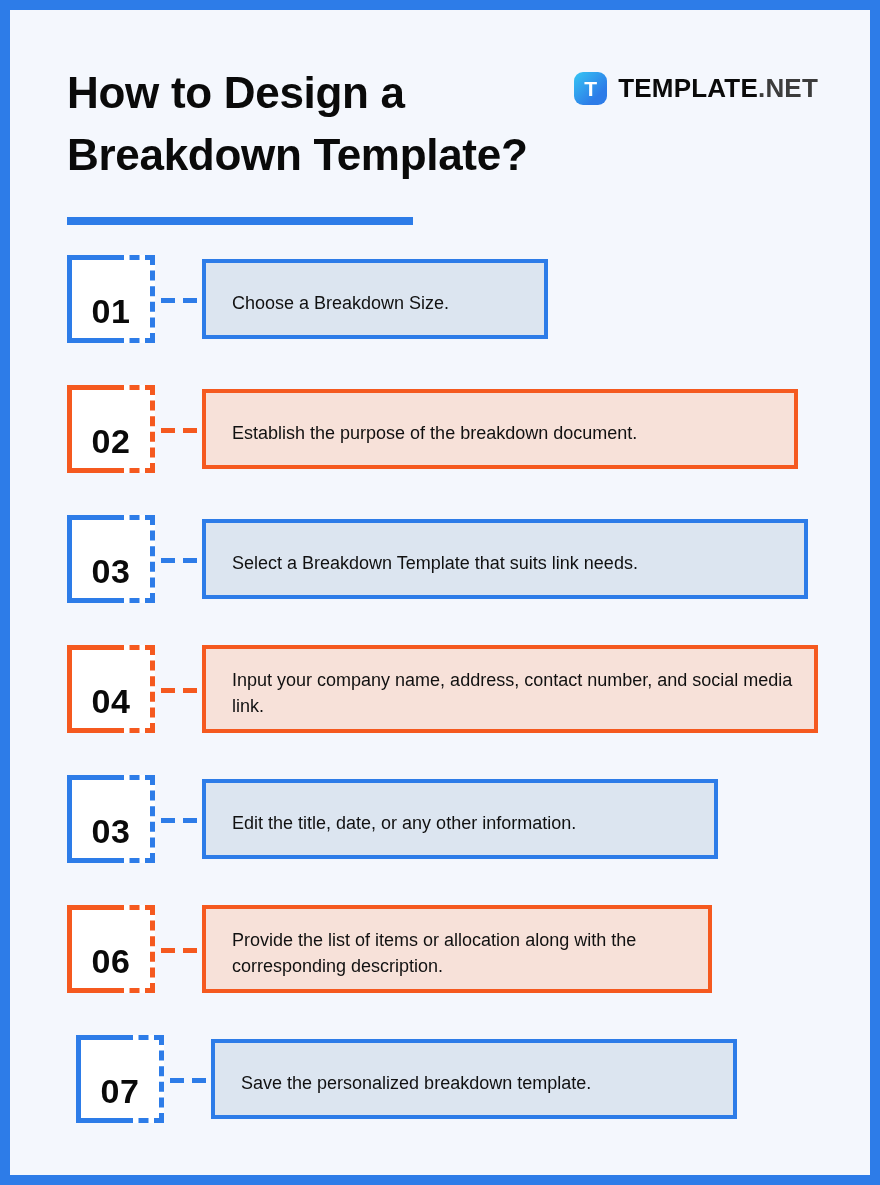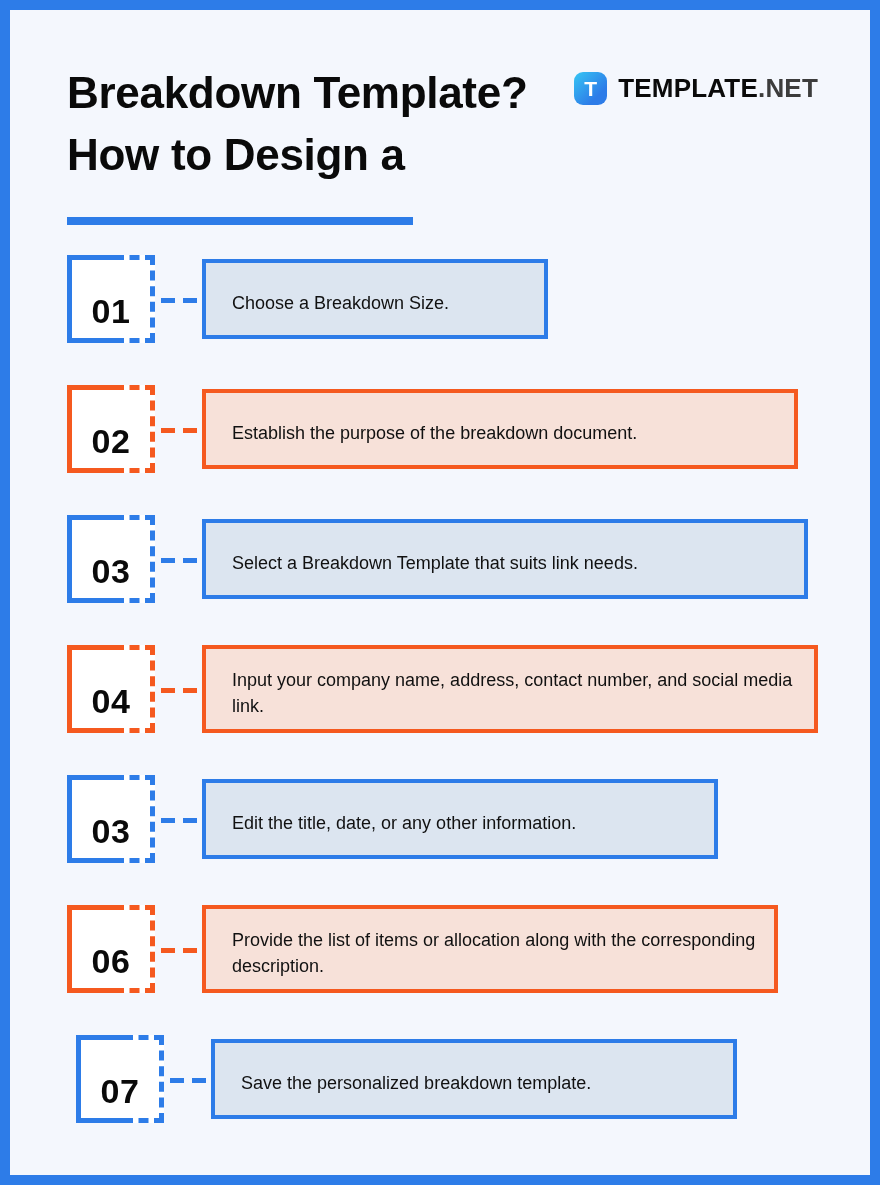--- a/index.html
+++ b/index.html
@@ -192,22 +192,22 @@
   .orange { --c: #f5591f; --fill: #f7e1d9; }
 </style>
 </head>
 <body>
 
 <div id="page">
 
   <div id="header">
 
     <div id="title">
+      <span class="line">How to Design a</span>
       <span class="line">Breakdown Template?</span>
-      <span class="line">How to Design a</span>
     </div>
 
     <div id="title-rule"></div>
 
     <div id="logo">
       <div id="logo-mark">
         <span class="tee">T</span>
       </div>
       <div id="logo-word"><span>TEMPLATE</span><span class="tld">.NET</span></div>
     </div>
@@ -270,21 +270,21 @@
           <span class="label">Edit the title, date, or any other information.</span>
         </div>
       </div>
       <div class="step orange">
         <div class="num-box">
           <div class="num-solid"></div>
           <div class="num-dash"></div>
           <div class="num-text">06</div>
         </div>
         <div class="connector"></div>
-        <div class="text-box" style="width: 576px; height: 88px; top: 0px;">
+        <div class="text-box" style="width: 510px; height: 88px; top: 0px;">
           <span class="label">Provide the list of items or allocation along with the corresponding description.</span>
         </div>
       </div>
       <div class="step blue">
         <div class="num-box">
           <div class="num-solid"></div>
           <div class="num-dash"></div>
           <div class="num-text">07</div>
         </div>
         <div class="connector"></div>

